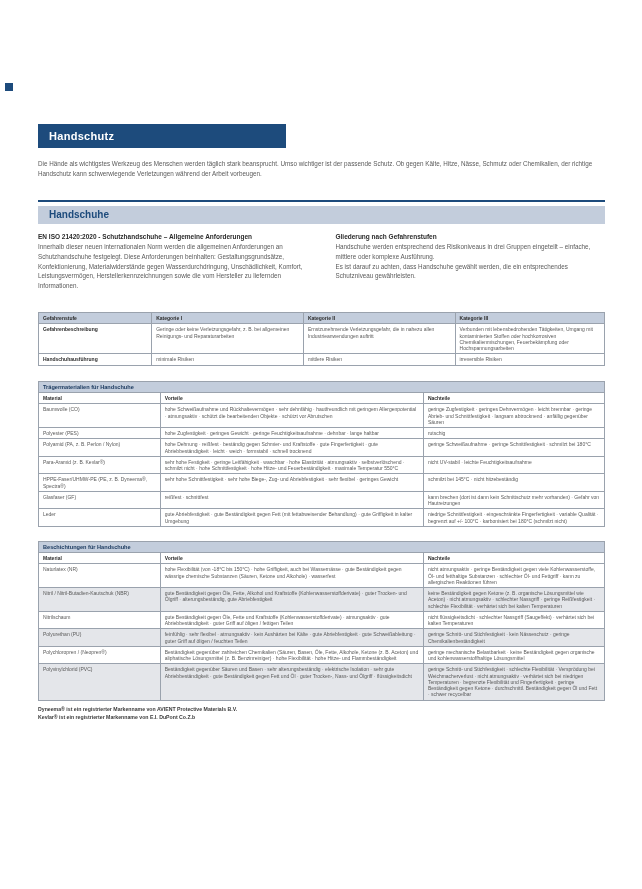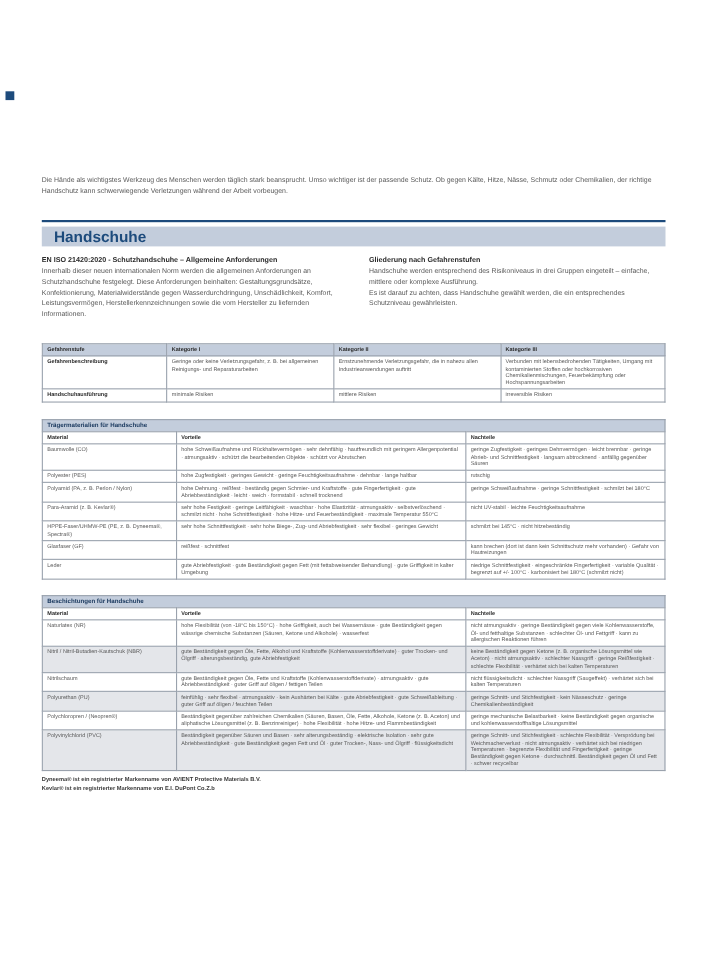--- a/index.html
+++ b/index.html
@@ -6,21 +6,21 @@
     font-family:"Liberation Sans", sans-serif;color:#555;}
   .page{position:absolute;inset:0;width:642px;height:889px;background:#fff;}
   .print-mark{position:absolute;left:5px;top:83px;width:8px;height:8px;background:#1d4b7c;}
   .title-box{position:absolute;left:38px;top:124px;width:248px;height:24px;background:#1d4b7c;
     color:#fff;font-weight:bold;font-size:11px;line-height:24px;padding-left:11px;box-sizing:border-box;
     letter-spacing:.3px;}
   .intro{position:absolute;left:38px;top:159px;width:567px;font-size:6.3px;line-height:1.6;color:#5a5a5a;}
   .rule{position:absolute;left:38px;width:567px;height:2px;background:#1d4b7c;}
   .rule.r1{top:200px;}
   .section-bar{position:absolute;left:38px;top:206px;width:567px;height:18px;background:#c3cddc;
-    color:#1d4b7c;font-weight:bold;font-size:14px;line-height:18px;padding-left:11px;box-sizing:border-box;}
+    color:#1d4b7c;font-weight:bold;font-size:10px;line-height:18px;padding-left:11px;box-sizing:border-box;}
   .cols{position:absolute;left:38px;top:233px;width:567px;display:flex;gap:28px;}
   .col{flex:1;}
   .col h4{margin:0 0 2px 0;font-size:6.5px;color:#2b2b2b;font-weight:bold;}
   .col p{margin:0;font-size:6.3px;line-height:1.55;color:#5a5a5a;}
   .col p + p{margin-top:0;}
   .tablewrap{position:absolute;left:38px;width:567px;}
   .tbar{background:#c3cddc;color:#17365c;font-weight:bold;font-size:5.6px;line-height:11px;height:11px;
     padding-left:4px;border:1px solid #9aa2ad;border-bottom:none;box-sizing:border-box;}
   table{border-collapse:collapse;width:567px;table-layout:fixed;}
   td,th{border:1px solid #9aa2ad;font-size:5px;line-height:1.25;padding:2px 4px;vertical-align:top;
@@ -32,20 +32,21 @@
   .footnotes{position:absolute;left:38px;top:706px;width:567px;font-size:5.2px;font-weight:bold;
     color:#3a3a3a;line-height:1.45;}
 </style>
 </head>
 <body>
 
 <div class="page">
 
   <div class="print-mark"></div>
 
+  <div class="title-box">Handschutz</div>
 
   <div class="intro">Die Hände als wichtigstes Werkzeug des Menschen werden täglich stark beansprucht. Umso wichtiger ist der passende Schutz. Ob gegen Kälte, Hitze, Nässe, Schmutz oder Chemikalien, der richtige Handschutz kann schwerwiegende Verletzungen während der Arbeit vorbeugen.</div>
 
   <div class="rule r1"></div>
 
   <div class="section-bar">Handschuhe</div>
 
   <div class="cols">
     <div class="col">
       <h4>EN ISO 21420:2020 - Schutzhandschuhe – Allgemeine Anforderungen</h4>

